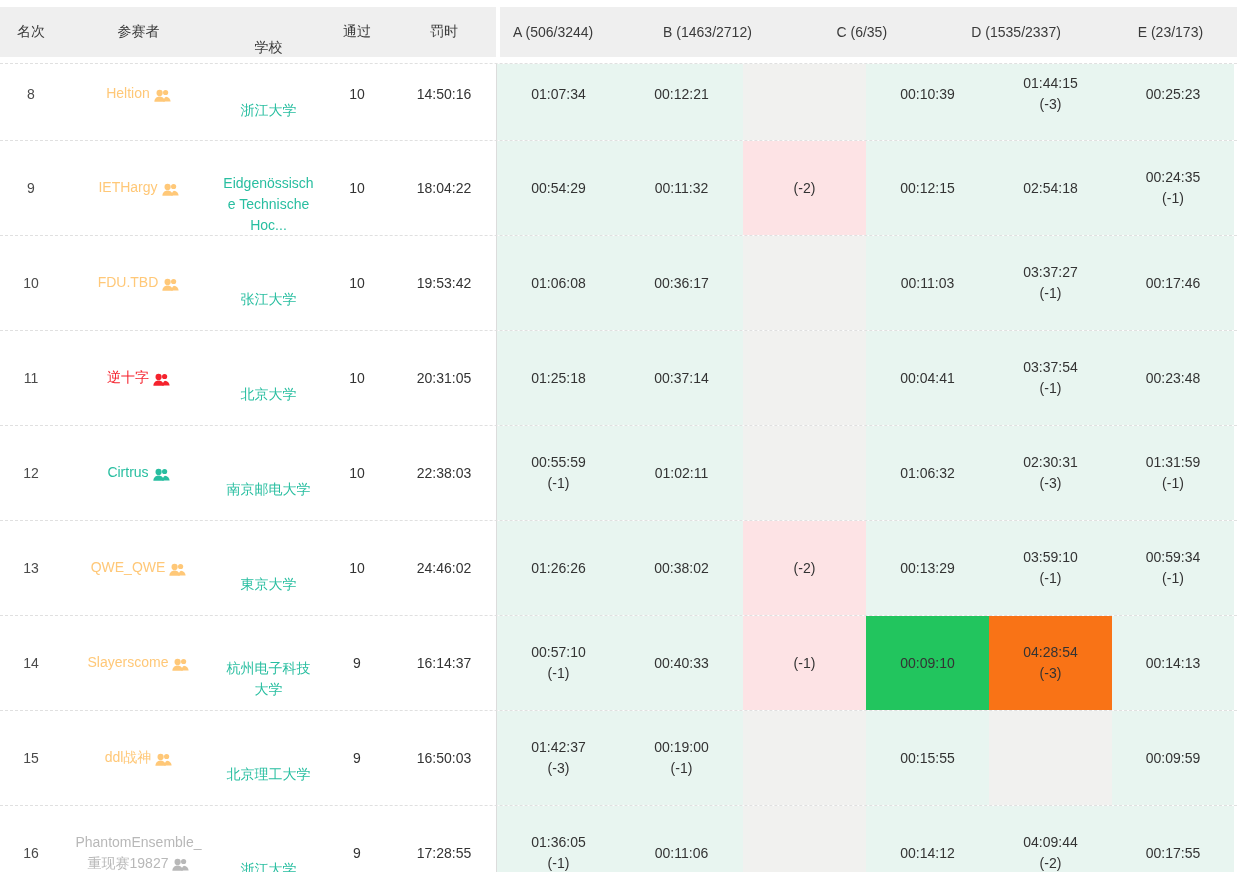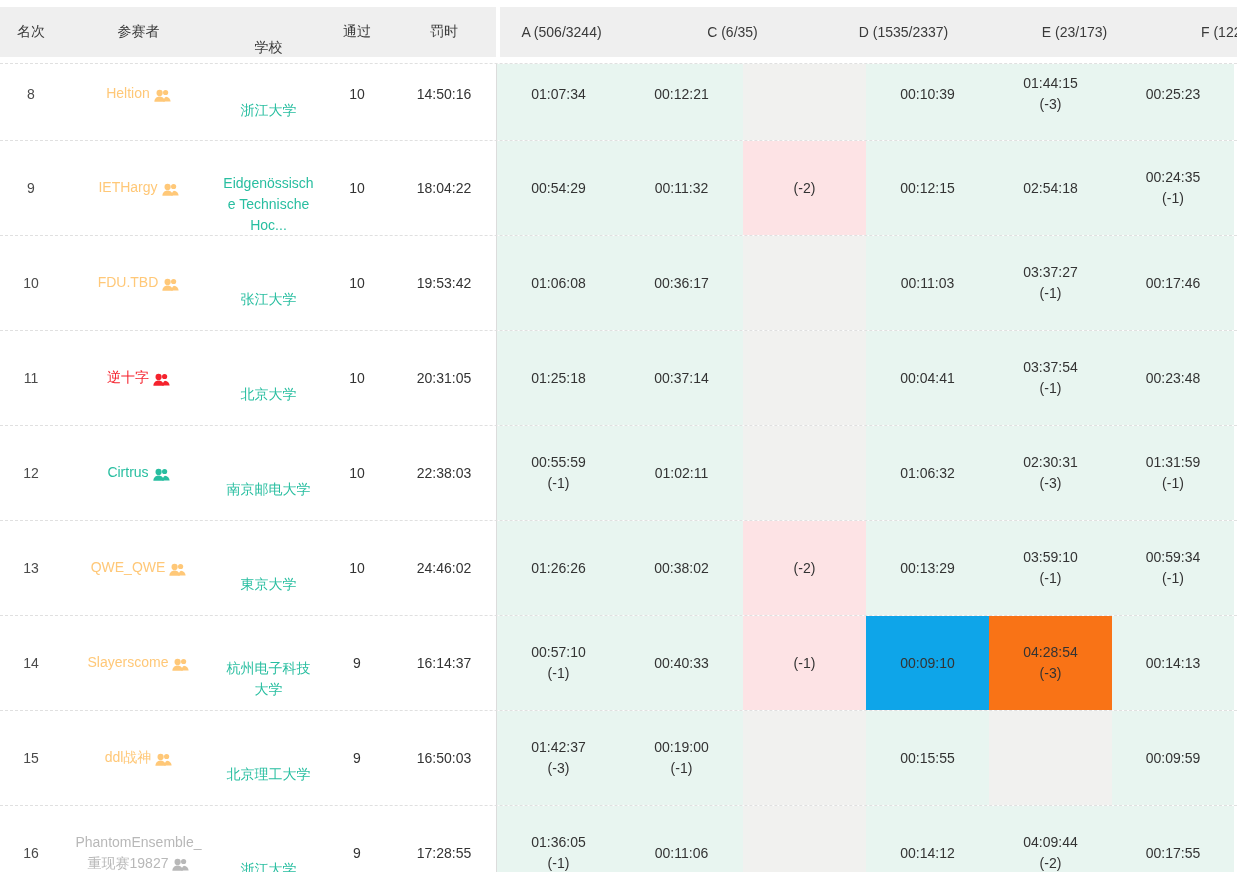--- a/index.html
+++ b/index.html
@@ -50,20 +50,21 @@
   <div class="thead">
     <div class="th-block th-left hdr-bg" style="background: rgb(239, 239, 239);">
       <div class="th w-rank">名次</div>
       <div class="th w-name">参赛者</div>
       <div class="th w-school">学校</div>
       <div class="th w-solved">通过</div>
       <div class="th w-penalty">罚时</div>
     </div>
     <div class="th-block th-right hdr-bg" style="background: rgb(239, 239, 239);">
       <div class="th w-prob">A (506/3244)</div>
+      <div class="th w-prob">B (1463/2712)</div>
       <div class="th w-prob">C (6/35)</div>
       <div class="th w-prob">D (1535/2337)</div>
       <div class="th w-prob">E (23/173)</div>
       <div class="th w-prob-last">F (1227/3059)</div>
     </div>
   </div>
 
   <div class="tbody" id="tbody">
   <div class="tr first">
     <div class="td td-rank w-rank">8</div>
@@ -307,21 +308,21 @@
           <div class="cell w-prob" style="background: rgb(232, 245, 240);">
             <div class="t1">00:57:10</div>
             <div class="t2">(-1)</div>
           </div>
           <div class="cell w-prob" style="background: rgb(232, 245, 240);">
             <div class="t1">00:40:33</div>
           </div>
           <div class="cell w-prob" style="background: rgb(253, 227, 229);">
             <div class="t2">(-1)</div>
           </div>
-          <div class="cell w-prob" style="background: #0ea5e9;">
+          <div class="cell w-prob" style="background: #22c55e;">
             <div class="t1">00:09:10</div>
           </div>
           <div class="cell w-prob" style="background: #f97316;">
             <div class="t1">04:28:54</div>
             <div class="t2">(-3)</div>
           </div>
           <div class="cell w-prob-last" style="background: rgb(232, 245, 240);">
             <div class="t1">00:14:13</div>
           </div>
         </div>

